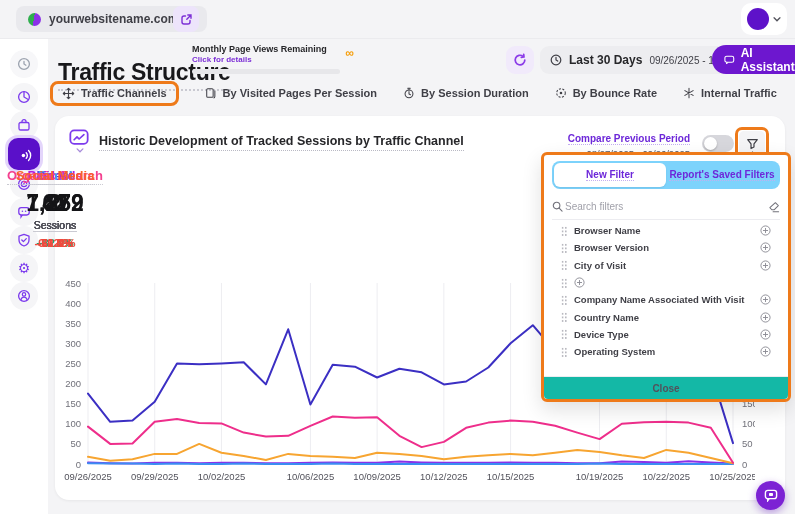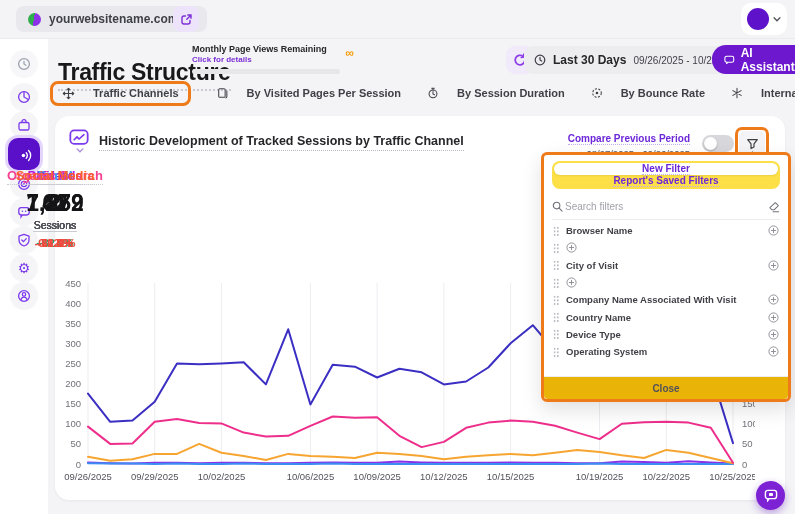--- a/index.html
+++ b/index.html
@@ -23,28 +23,28 @@
   .gear-glyph{font-size:14px;line-height:1;}
 
   
   .page-title{position:absolute;left:58px;top:44px;font-size:23px;font-weight:800;letter-spacing:-.3px;color:#18181b;border-bottom:2px dotted #c9c9d1;padding-bottom:3px;}
   .quota{position:absolute;left:192px;top:44px;width:148px;}
   .quota-label{font-size:9px;font-weight:700;color:#27272a;}
   .quota-link{font-size:8px;font-weight:700;color:#7c2fd6;margin-top:1px;cursor:pointer;}
   .quota-bar{margin-top:5px;width:148px;height:5px;border-radius:3px;background:#e7e7ea;}
   .quota-inf{position:absolute;right:-14px;top:2px;font-size:12px;font-weight:700;color:#f59e0b;}
   .refresh-btn{position:absolute;left:506px;top:46px;width:28px;height:28px;border-radius:9px;background:#f1eafb;display:grid;place-items:center;color:#8b3be8;cursor:pointer;}
-  .date-pill{position:absolute;left:524px;top:46px;height:28px;display:flex;align-items:center;gap:7px;padding:0 10px;background:#ededf0;border-radius:9px;cursor:pointer;color:#3f3f46;}
+  .date-pill{position:absolute;left:540px;top:46px;height:28px;display:flex;align-items:center;gap:7px;padding:0 10px;background:#ededf0;border-radius:9px;cursor:pointer;color:#3f3f46;}
   .date-pill .rng-label{font-size:12px;font-weight:700;color:#27272a;}
   .date-pill .rng-value{font-size:10px;color:#3f3f46;display:flex;align-items:center;gap:3px;}
   .ai-btn{position:absolute;left:712px;top:45px;height:29px;display:flex;align-items:center;gap:6px;padding:0 12px;background:#6d17cf;border-radius:14px;color:#fff;font-size:12px;font-weight:700;cursor:pointer;}
 
   
   .tabs{position:absolute;left:50px;top:79px;height:28px;display:flex;align-items:center;gap:26px;}
-  .tab{display:flex;align-items:center;gap:18px;font-size:11px;font-weight:600;color:#3f3f46;cursor:pointer;white-space:nowrap;}
+  .tab{display:flex;align-items:center;gap:6px;font-size:11px;font-weight:600;color:#3f3f46;cursor:pointer;white-space:nowrap;}
   .tab.annot{border:3px solid #ee7a1a;border-radius:8px;padding:3px 9px;font-weight:700;}
 
   
   .card{position:absolute;left:55px;top:116px;width:730px;height:384px;background:#fff;border-radius:14px;box-shadow:0 1px 3px rgba(0,0,0,.06);}
   .card-head-icon{position:absolute;left:14px;top:13px;width:22px;height:26px;color:#7c3aed;}
   .card-title{position:absolute;left:44px;top:18px;font-size:12.5px;font-weight:700;color:#27272a;border-bottom:1px dotted #b9b9c4;padding-bottom:2px;}
   .compare{position:absolute;left:470px;top:12px;width:165px;text-align:right;}
   .compare-label{font-size:10px;font-weight:700;color:#6d28d9;display:inline-block;border-bottom:1px dotted #c3aef0;}
   .compare-range{font-size:9.5px;color:#52525b;margin-top:2px;}
   .toggle{position:absolute;left:647px;top:19px;width:32px;height:17px;border-radius:9px;background:#d7d7dc;cursor:pointer;}
@@ -59,32 +59,32 @@
   .stat-label{font-size:13px;font-weight:700;display:inline-block;border-bottom:1px dotted #c9c9d1;padding-bottom:1px;white-space:nowrap;}
   .stat-value{font-size:23px;font-weight:700;color:#141417;margin-top:6px;line-height:1.05;}
   .stat-unit{font-size:10.5px;color:#52525b;margin-top:3px;display:inline-block;border-bottom:1px dotted #c9c9d1;}
   .stat-delta{font-size:11px;font-weight:700;margin-top:4px;}
 
   
   .chart-wrap{position:absolute;left:0;top:159px;width:700px;height:212px;}
 
   
   .filter-panel{position:absolute;left:486px;top:36px;width:244px;height:244px;background:#fff;border:3px solid #ee7a1a;border-radius:6px;box-shadow:0 8px 20px rgba(0,0,0,.12);z-index:5;display:flex;flex-direction:column;}
-  .seg{margin:6px 8px 5px;height:24px;background:#fde047;border-radius:8px;display:flex;align-items:stretch;padding:2px;flex-direction:column;}
+  .seg{margin:6px 8px 5px;height:24px;background:#7dd3fc;border-radius:8px;display:flex;align-items:stretch;padding:2px;}
   .seg-opt{flex:1;display:grid;place-items:center;font-size:10px;font-weight:700;color:#6d28d9;border-radius:6px;cursor:pointer;}
   .seg-opt.on{background:#fff;box-shadow:0 1px 2px rgba(0,0,0,.08);}
   .seg-opt span{border-bottom:1px dotted #c3aef0;}
   .fsearch{margin:0 8px;height:25px;display:flex;align-items:center;border-bottom:1px solid #ececf0;color:#71717a;}
   .fsearch input{flex:1;border:0;outline:0;font-size:10px;color:#3f3f46;background:transparent;font-family:inherit;}
   .fsearch input::placeholder{color:#a1a1aa;}
-  .flist{flex:1;padding:2px 0;}
+  .flist{flex:1;padding:2px 8px;}
   .frow{height:17.3px;display:flex;align-items:center;gap:7px;padding:0 9px;cursor:pointer;}
   .handle{width:6px;height:10px;background-image:radial-gradient(#b9b9c0 1px,transparent 1.1px);background-size:3.2px 3.6px;flex:none;}
   .frow .flabel{flex:1;font-size:9.5px;font-weight:600;color:#3f3f46;white-space:nowrap;overflow:hidden;}
-  .ffoot{height:22px;background:#eab308;border-top:1px solid #ececf0;border-radius:0 0 4px 4px;display:grid;place-items:center;}
+  .ffoot{height:22px;background:#14b8a6;border-top:1px solid #ececf0;border-radius:0 0 4px 4px;display:grid;place-items:center;}
   .close-btn{font-size:10px;font-weight:600;color:#52525b;background:none;border:0;cursor:pointer;font-family:inherit;}
 
   .chat-fab{position:absolute;right:10px;bottom:4px;width:29px;height:29px;border-radius:50%;background:#7c22d4;display:grid;place-items:center;color:#fff;box-shadow:0 3px 8px rgba(92,16,185,.4);cursor:pointer;z-index:9;}
 </style>
 </head>
 <body>
 
 <div class="app">
 
   <div class="topbar">
@@ -379,20 +379,21 @@
           <div class="frow">
             <span class="handle"></span>
             <span class="flabel">Browser Name</span>
             <svg width="11" height="11" viewBox="0 0 12 12" style="color:#8a8a93">
               <circle cx="6" cy="6" r="5" fill="none" stroke="currentColor" stroke-width="1"></circle>
               <path d="M6 3.7v4.6M3.7 6h4.6" stroke="currentColor" stroke-width="1" stroke-linecap="round"></path>
             </svg>
           </div>
           <div class="frow">
             <span class="handle"></span>
+            <span class="flabel">Browser Version</span>
             <svg width="11" height="11" viewBox="0 0 12 12" style="color:#8a8a93">
               <circle cx="6" cy="6" r="5" fill="none" stroke="currentColor" stroke-width="1"></circle>
               <path d="M6 3.7v4.6M3.7 6h4.6" stroke="currentColor" stroke-width="1" stroke-linecap="round"></path>
             </svg>
           </div>
           <div class="frow">
             <span class="handle"></span>
             <span class="flabel">City of Visit</span>
             <svg width="11" height="11" viewBox="0 0 12 12" style="color:#8a8a93">
               <circle cx="6" cy="6" r="5" fill="none" stroke="currentColor" stroke-width="1"></circle>

